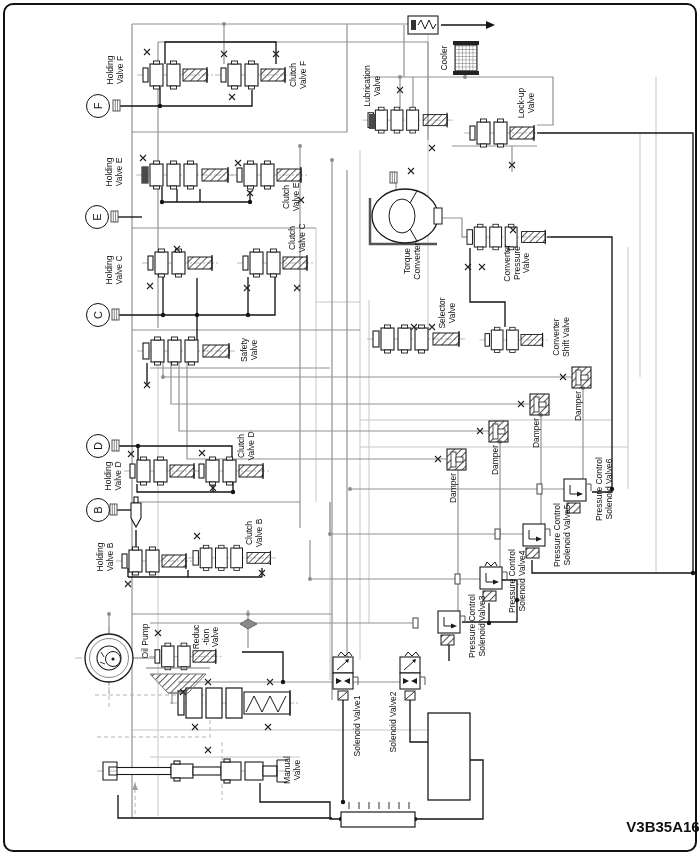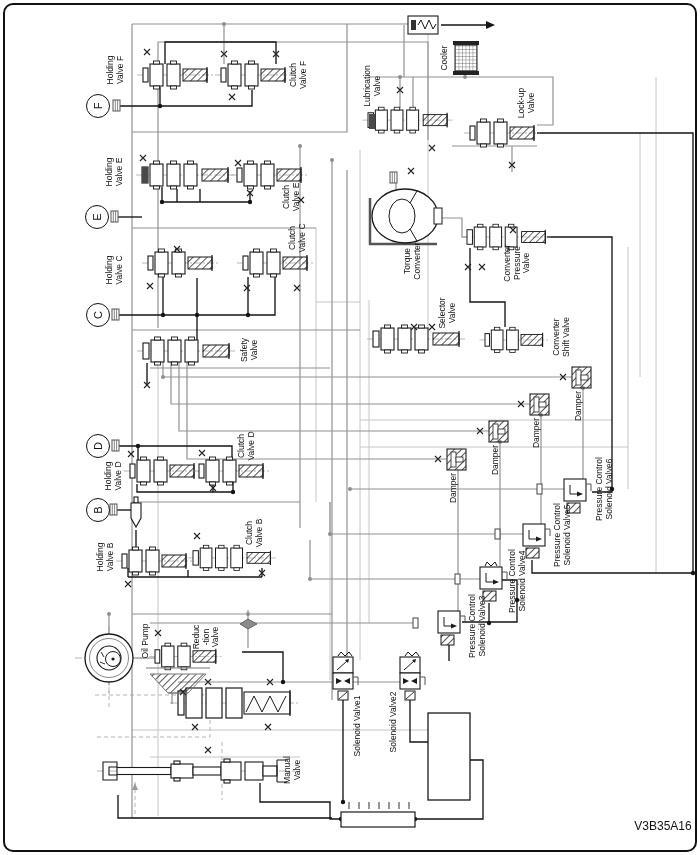--- a/index.html
+++ b/index.html
@@ -7,21 +7,21 @@
         font-family:"Liberation Sans",sans-serif;}
   #frame{position:absolute;left:3px;top:3px;right:3px;bottom:3px;border:2px solid #111;
          border-radius:10px;pointer-events:none;}
   svg{position:absolute;left:0;top:0;}
   .vl{position:absolute;transform:translate(-50%,-50%) rotate(-90deg);
       font-size:8.5px;line-height:1.12;color:#111;text-align:center;
       white-space:pre-line;letter-spacing:0;}
   .pcircle{position:absolute;width:22px;height:22px;border:1.6px solid #111;border-radius:50%;
       background:#fff;transform:translate(-50%,-50%);display:flex;align-items:center;justify-content:center;}
   .pcircle span{display:block;transform:rotate(-90deg);font-size:11px;color:#111;}
-  .fig{position:absolute;transform:translate(-50%,-50%);font-size:12px;font-weight:400;color:#111;}
+  .fig{position:absolute;transform:translate(-50%,-50%);font-size:15px;font-weight:700;color:#111;}
 </style>
 </head>
 <body>
 
 <div id="page">
 <div id="frame"></div>
 
 <svg width="700" height="855" viewBox="0 0 700 855">
 <defs>
   <pattern id="hatch" width="5" height="5" patternUnits="userSpaceOnUse" patternTransform="rotate(45)">

